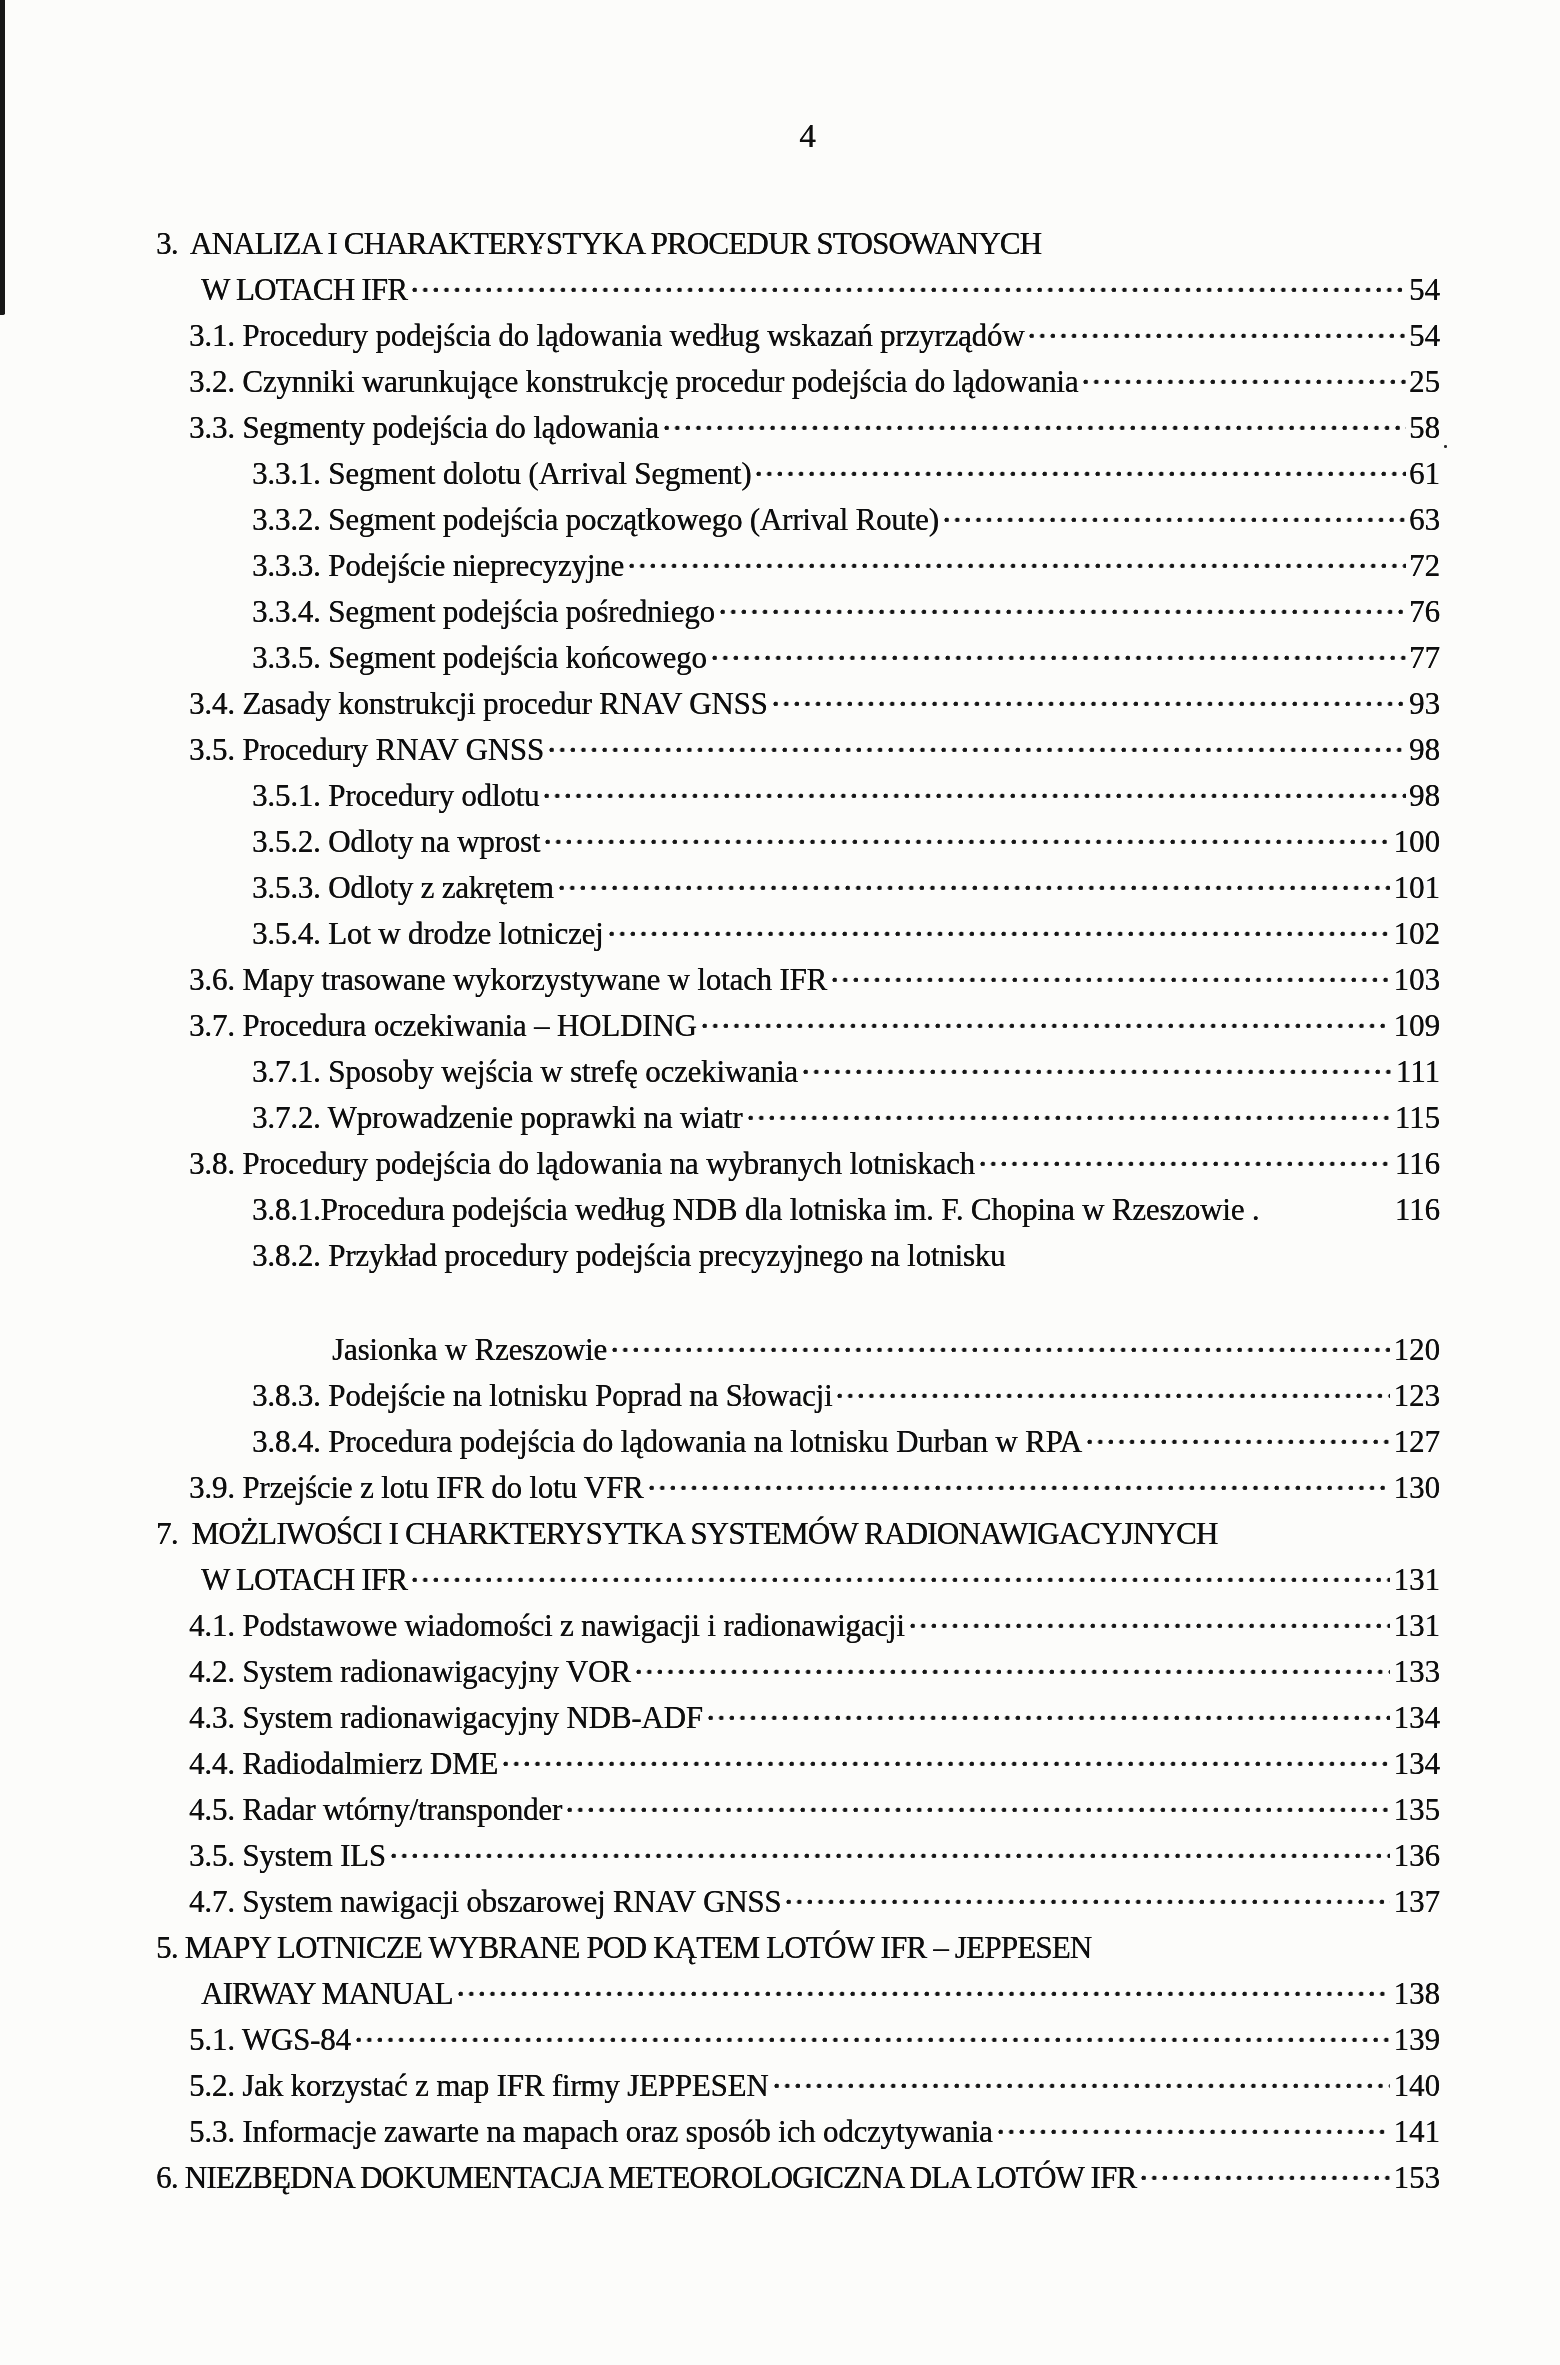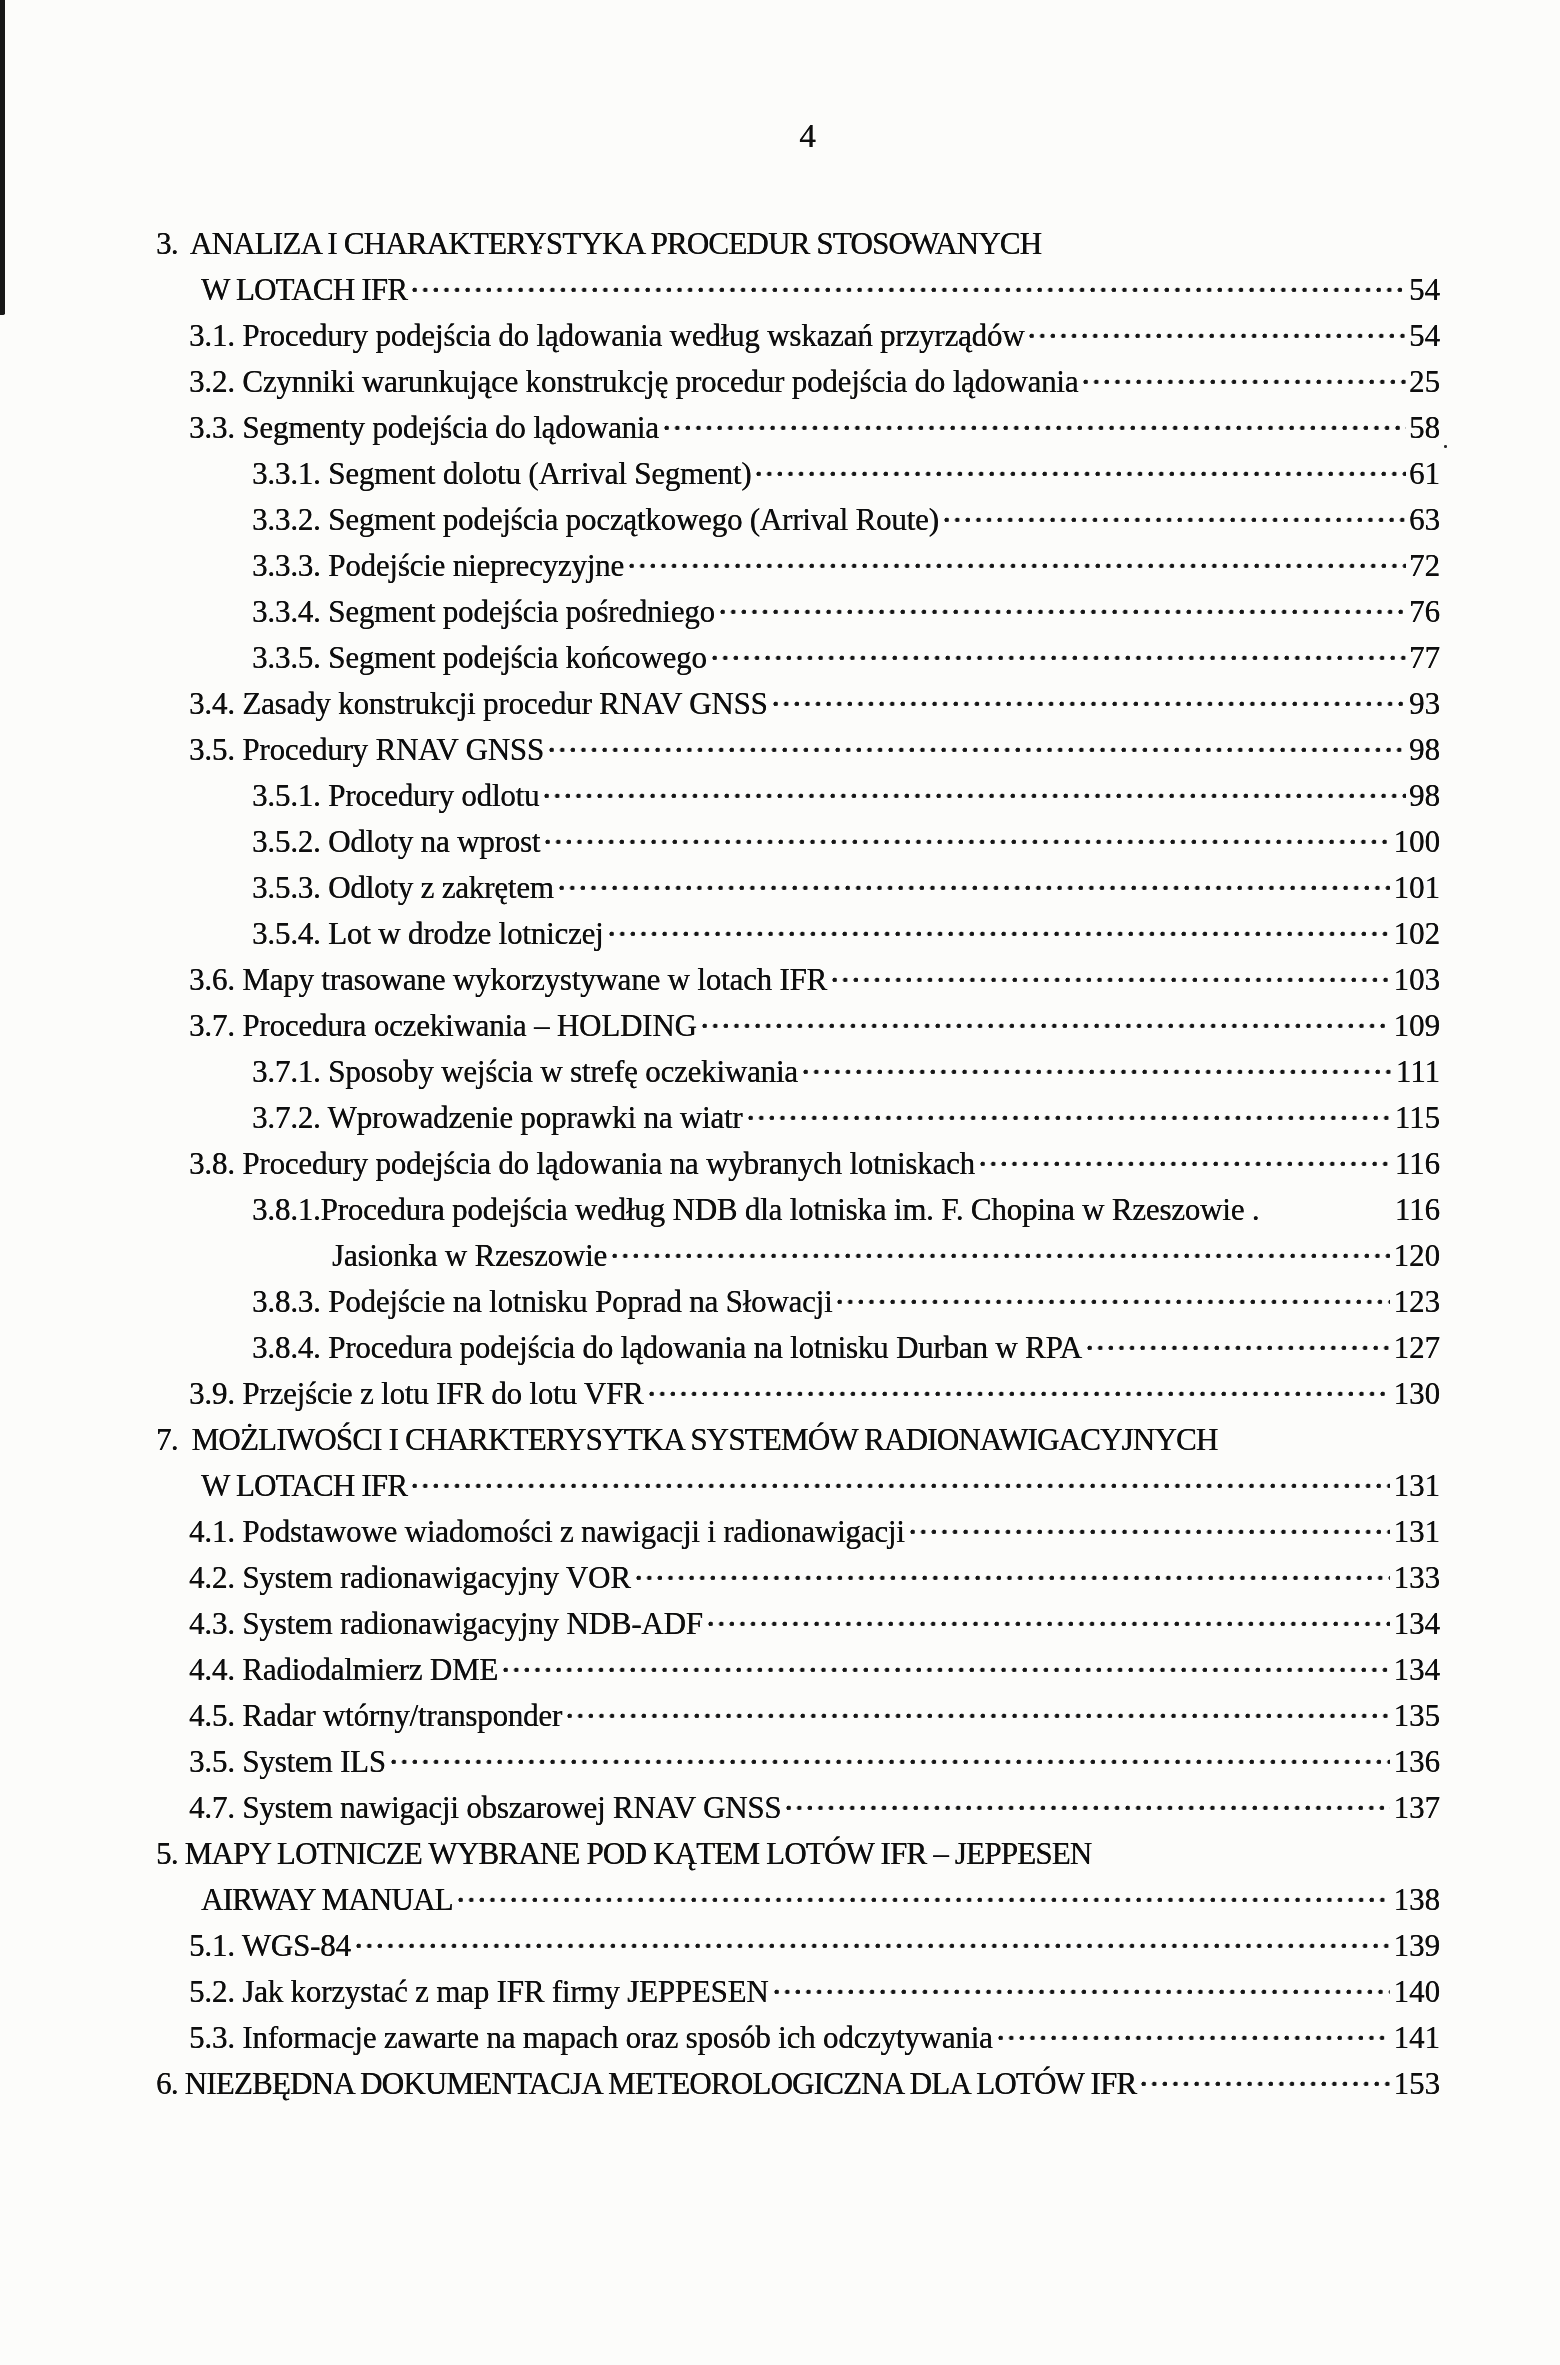--- a/index.html
+++ b/index.html
@@ -40,21 +40,21 @@
     background-image:radial-gradient(circle at 2.7px 2.9px,#151515 2px,rgba(0,0,0,0) 2.6px);
     background-size:10.6px 5.9px;background-repeat:repeat-x;
   }
   .row .page{
     flex:0 0 auto;text-align:left;min-width:8.4px;
     text-shadow:0.3px 0 0 currentColor;
   }
   .row.l0c{padding-left:45px;}
   .row.l1{padding-left:41px;}
   .row.l2{padding-left:104px;}
-  .row.l2c{padding-left:184px;}
+  .row.l2c{padding-left:184px;margin-top:48px;}
   .row.l0 .label,.row.l0c .label{letter-spacing:-0.8px;margin-left:8px;}
 </style>
 </head>
 <body>
 
 <div class="sheet">
   <div class="scan-edge"></div>
   <div class="speck s1"></div>
   <div class="speck s2"></div>
   <div class="speck s3"></div>
@@ -165,20 +165,25 @@
       <div class="row l1 leader-dots">
     <span class="label">3.8. Procedury podejścia do lądowania na wybranych lotniskach</span>
     <span class="spacer"></span>
     <span class="page">116</span>
   </div>
       <div class="row l2 leader-none">
     <span class="label">3.8.1.Procedura podejścia według NDB dla lotniska im. F. Chopina w Rzeszowie .</span>
     <span class="spacer"></span>
     <span class="page">116</span>
   </div>
+      <div class="row l2 leader-none">
+    <span class="label">3.8.2. Przykład procedury podejścia precyzyjnego na lotnisku</span>
+    <span class="spacer"></span>
+    <span class="page"></span>
+  </div>
       <div class="row l2c leader-dots">
     <span class="label">Jasionka w Rzeszowie</span>
     <span class="spacer"></span>
     <span class="page">120</span>
   </div>
       <div class="row l2 leader-dots">
     <span class="label">3.8.3. Podejście na lotnisku Poprad na Słowacji</span>
     <span class="spacer"></span>
     <span class="page">123</span>
   </div>

